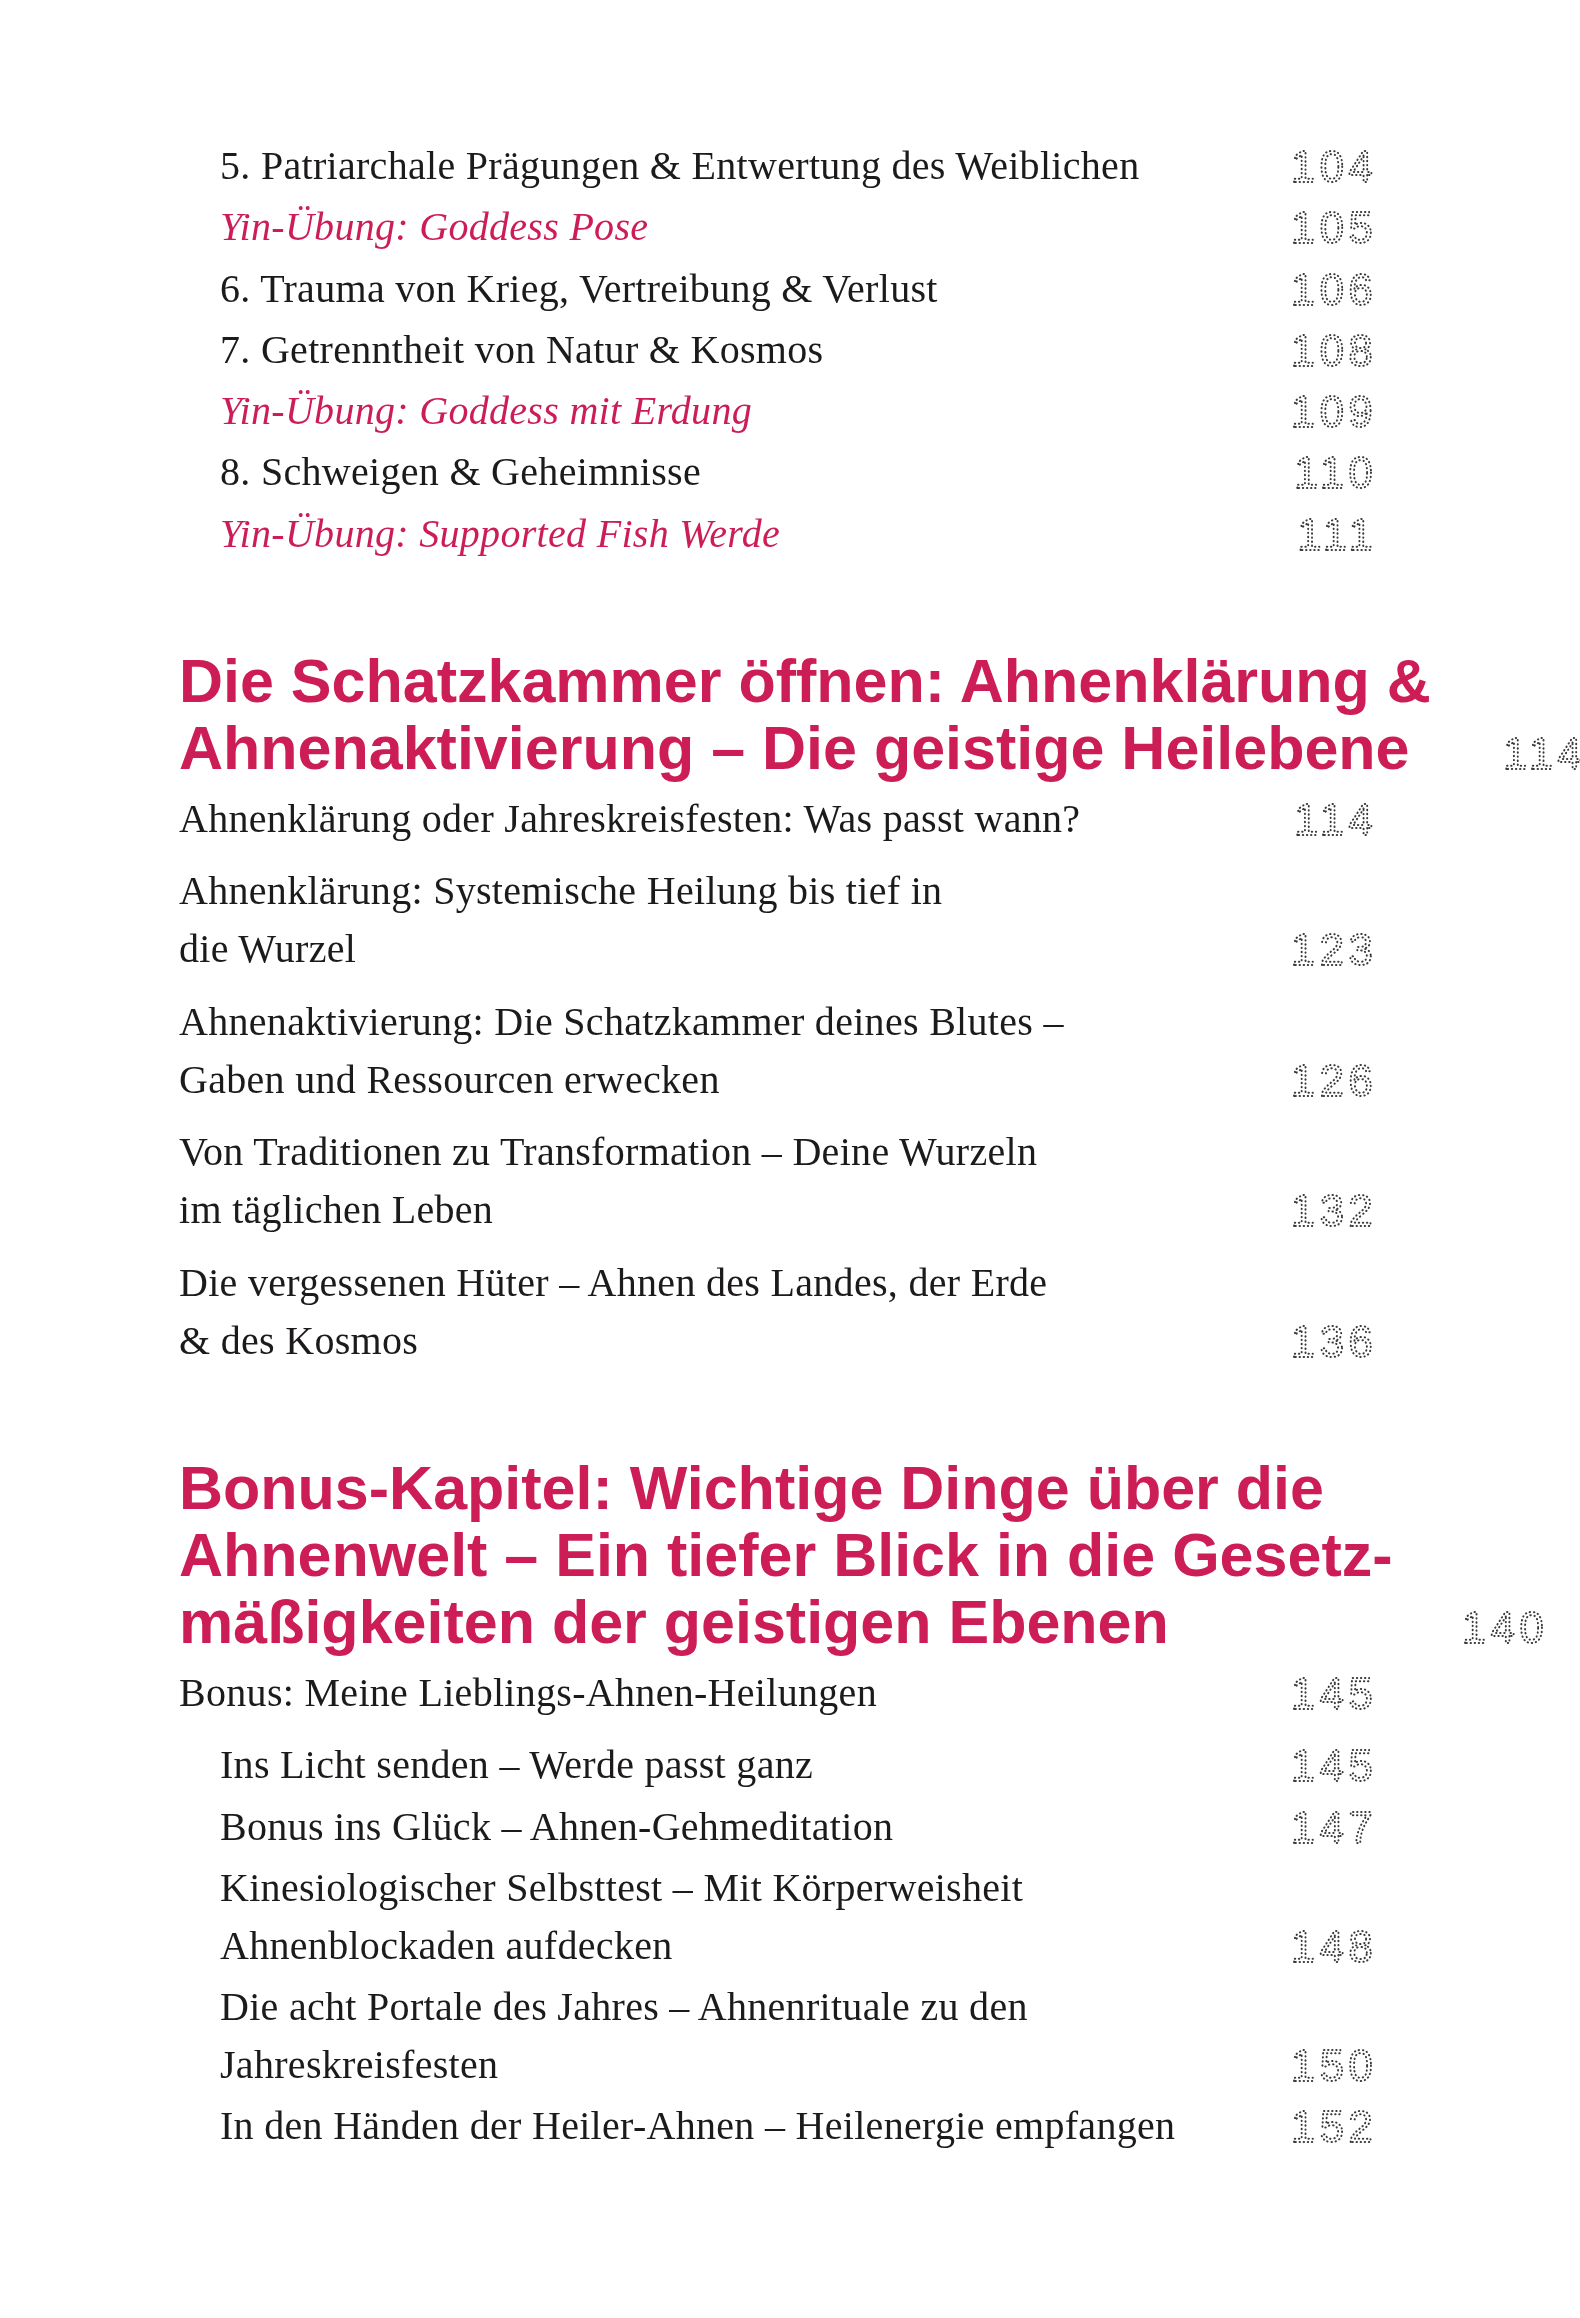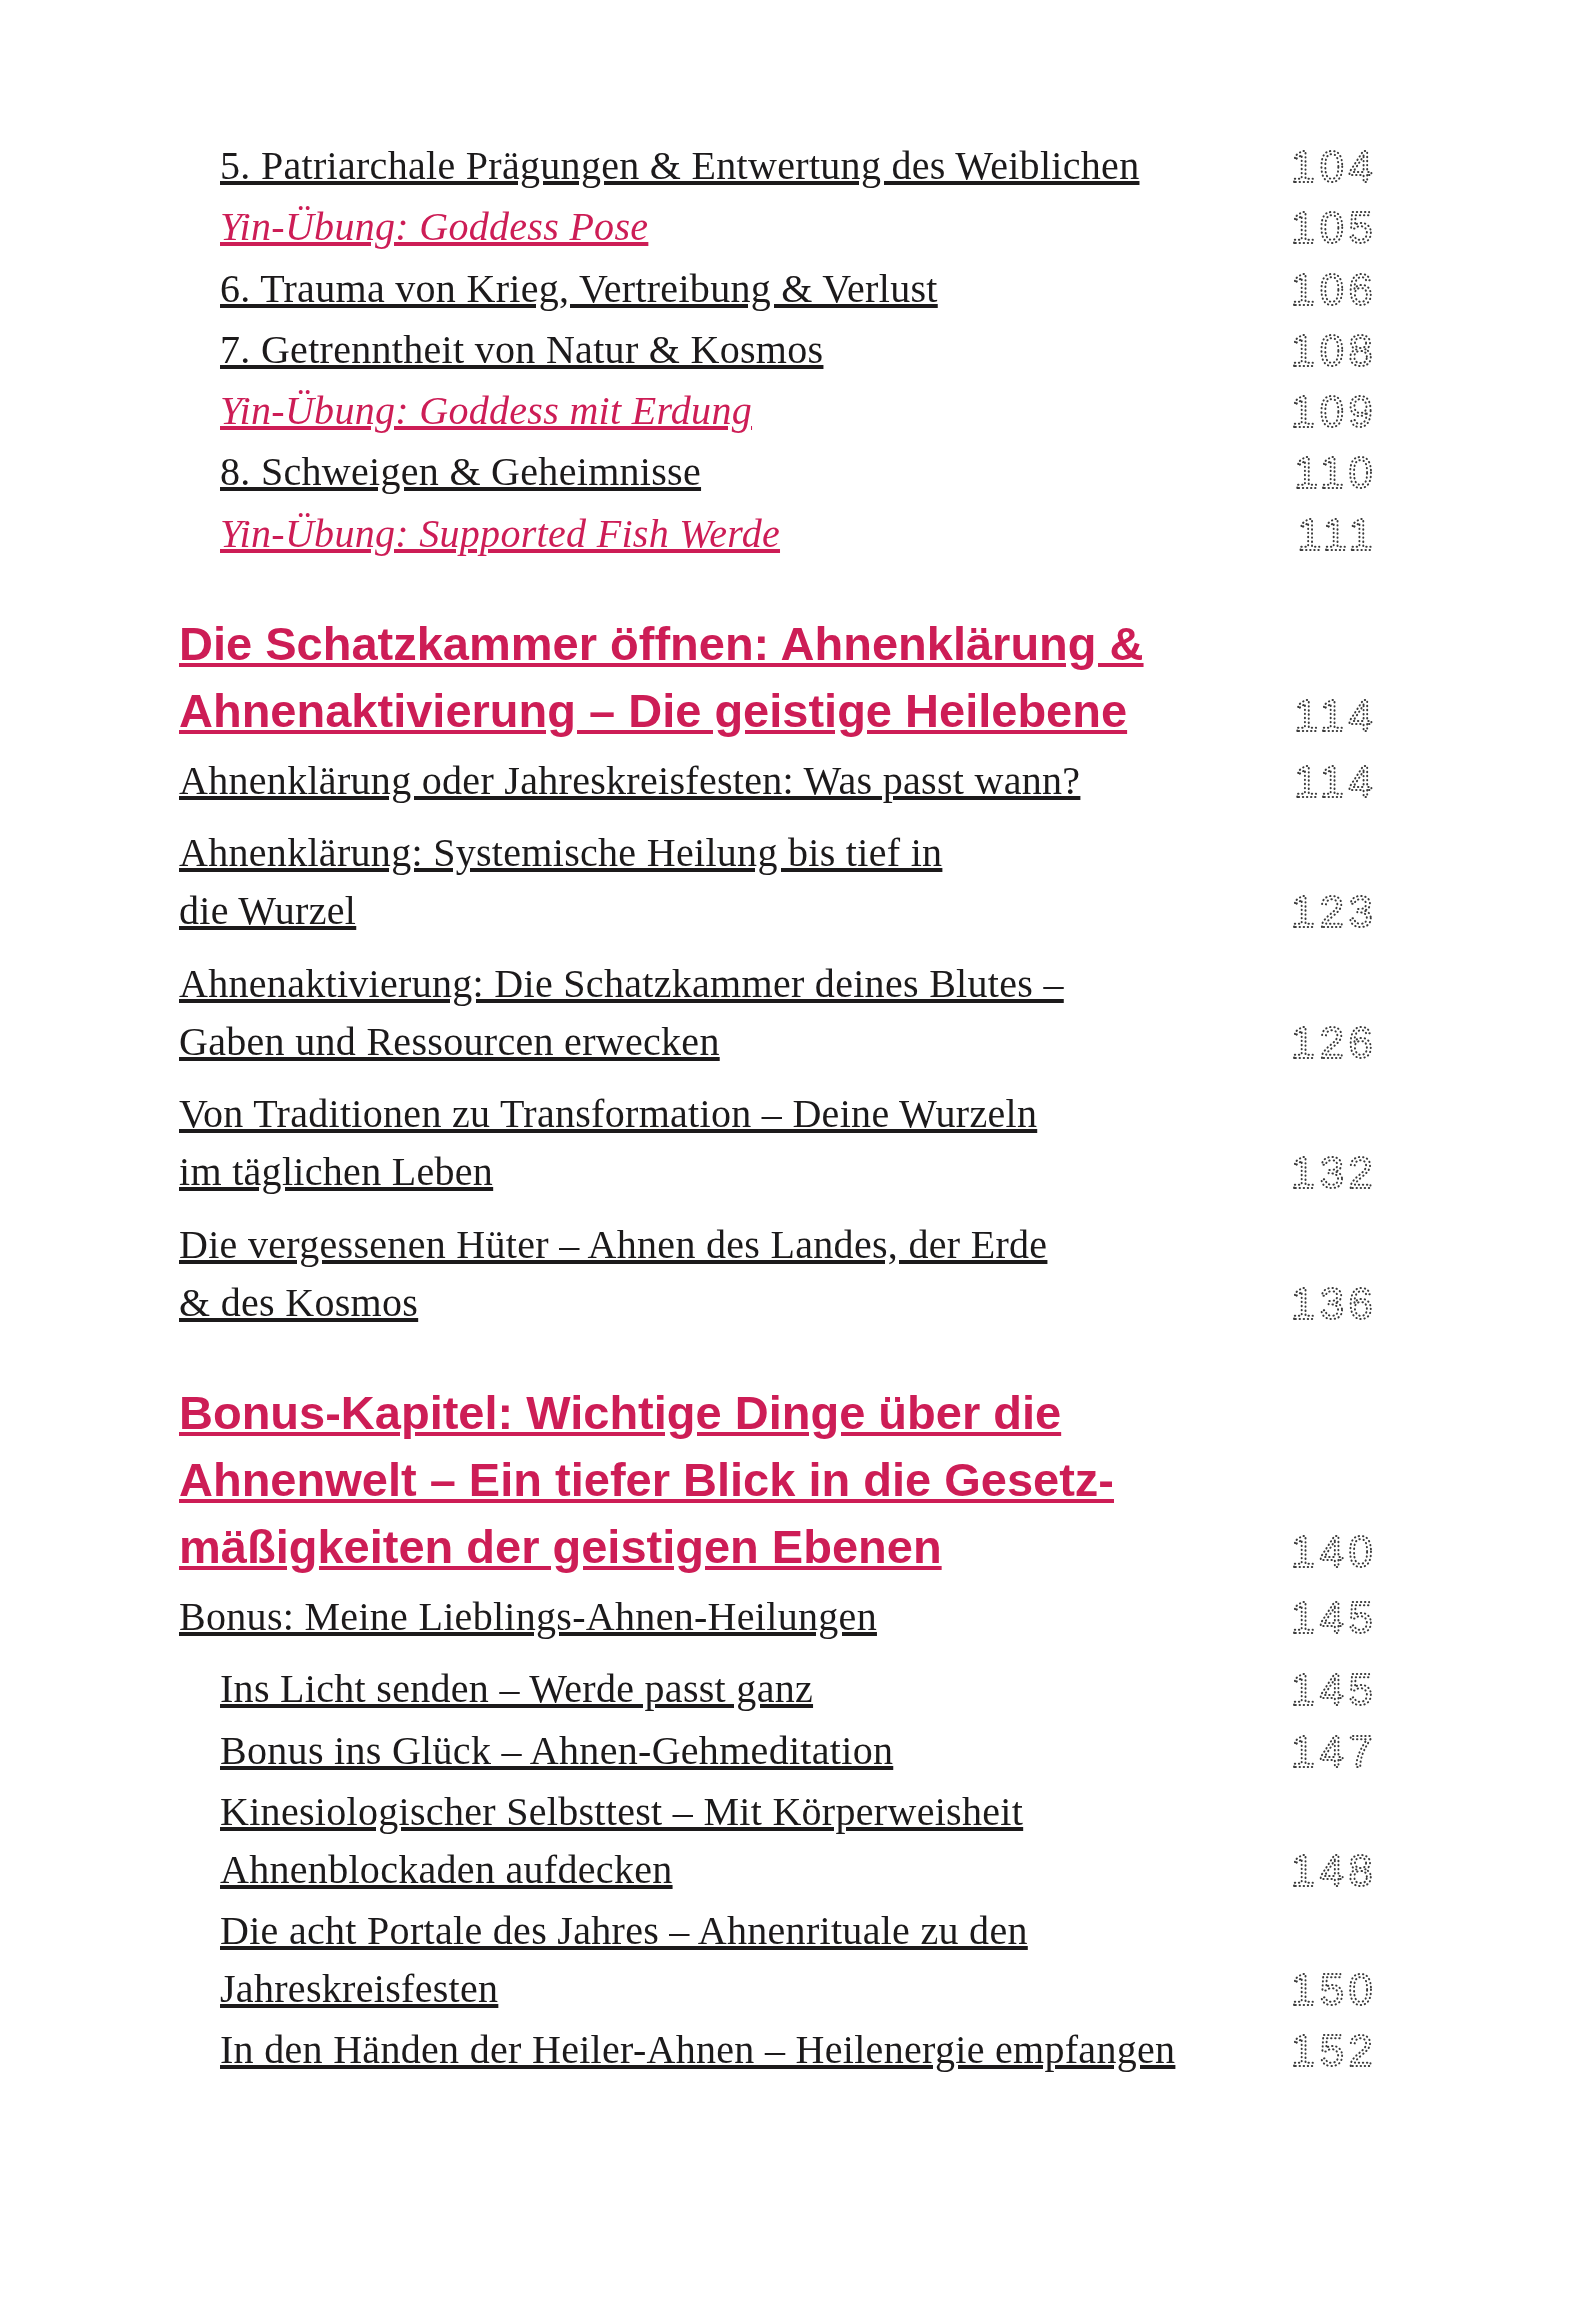--- a/index.html
+++ b/index.html
@@ -33,36 +33,36 @@
     display:flex;
     justify-content:space-between;
     align-items:flex-end;
     margin:0 0 3.3px 0;
   }
   .row .text{
     font-size:40px;
     line-height:58px;
     letter-spacing:0.3px;
     white-space:nowrap;
-    text-decoration:underline;
   }
   .row.indent .text{ padding-left:41px; }
   .row.yin .text{
     color:var(--accent);
     font-style:italic;
   }
   .row.entry{ margin-bottom:14.5px; }
   .row.heading{ margin-top:47px; margin-bottom:8px; }
   .row.heading .text{
     font-family:"Liberation Sans", sans-serif;
     font-weight:700;
     color:var(--accent);
-    font-size:47px;
+    font-size:61px;
     line-height:67px;
     letter-spacing:0;
+    margin-top:38px;
   }
   .num{ flex:none; margin-left:26px; }
   .num svg{ display:block; }
   text.dotnum{
     font-family:"Liberation Sans", sans-serif;
     font-size:66px;
     font-weight:400;
     letter-spacing:7px;
     fill:none;
     stroke:var(--dot);

